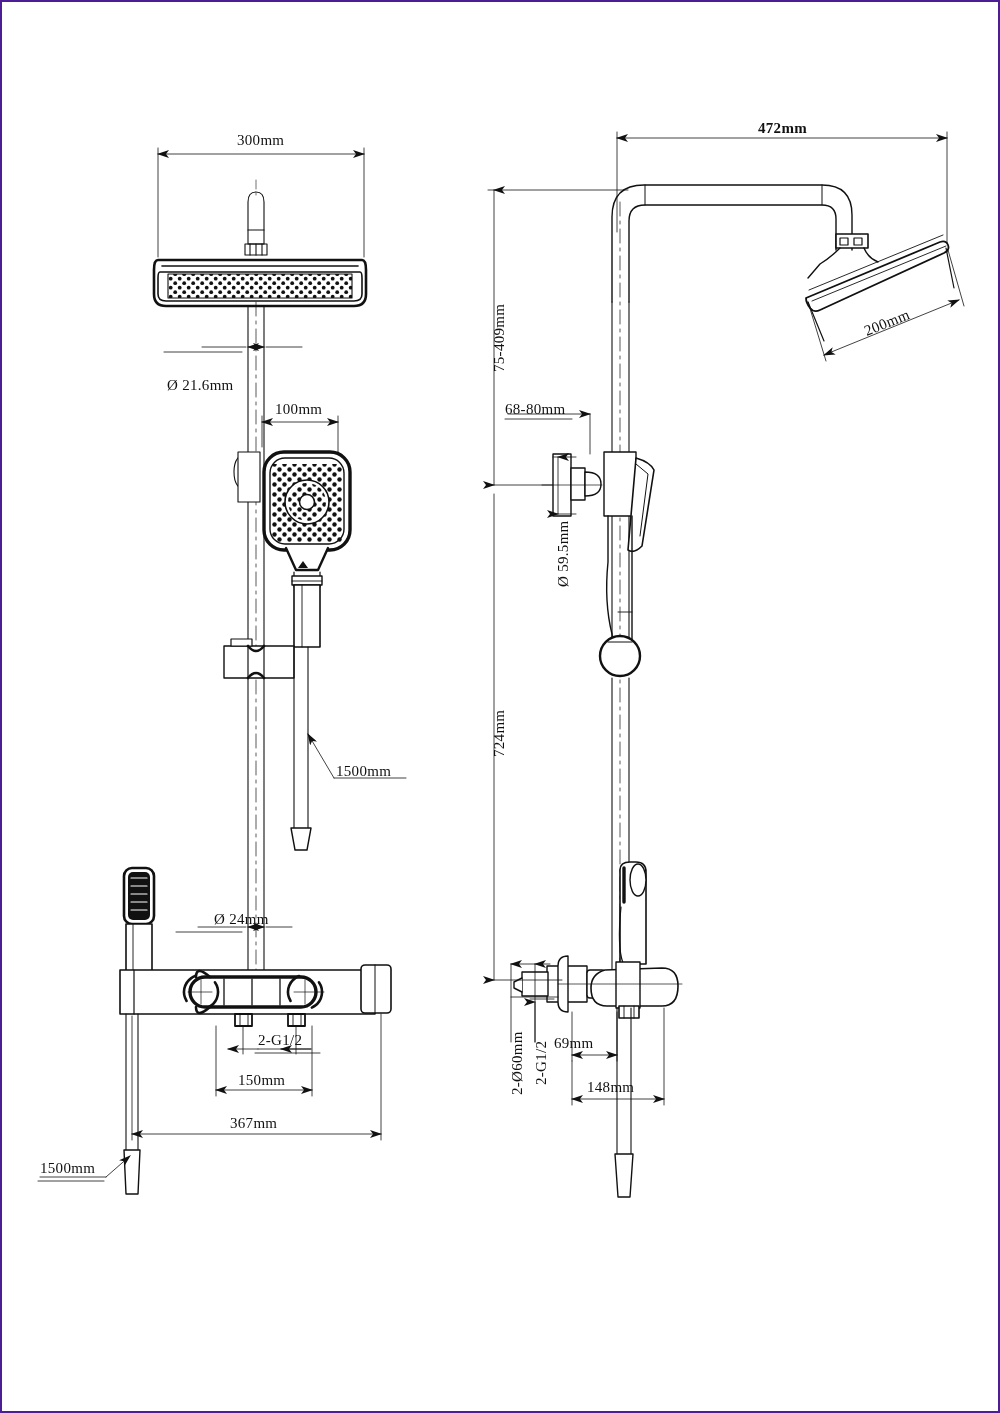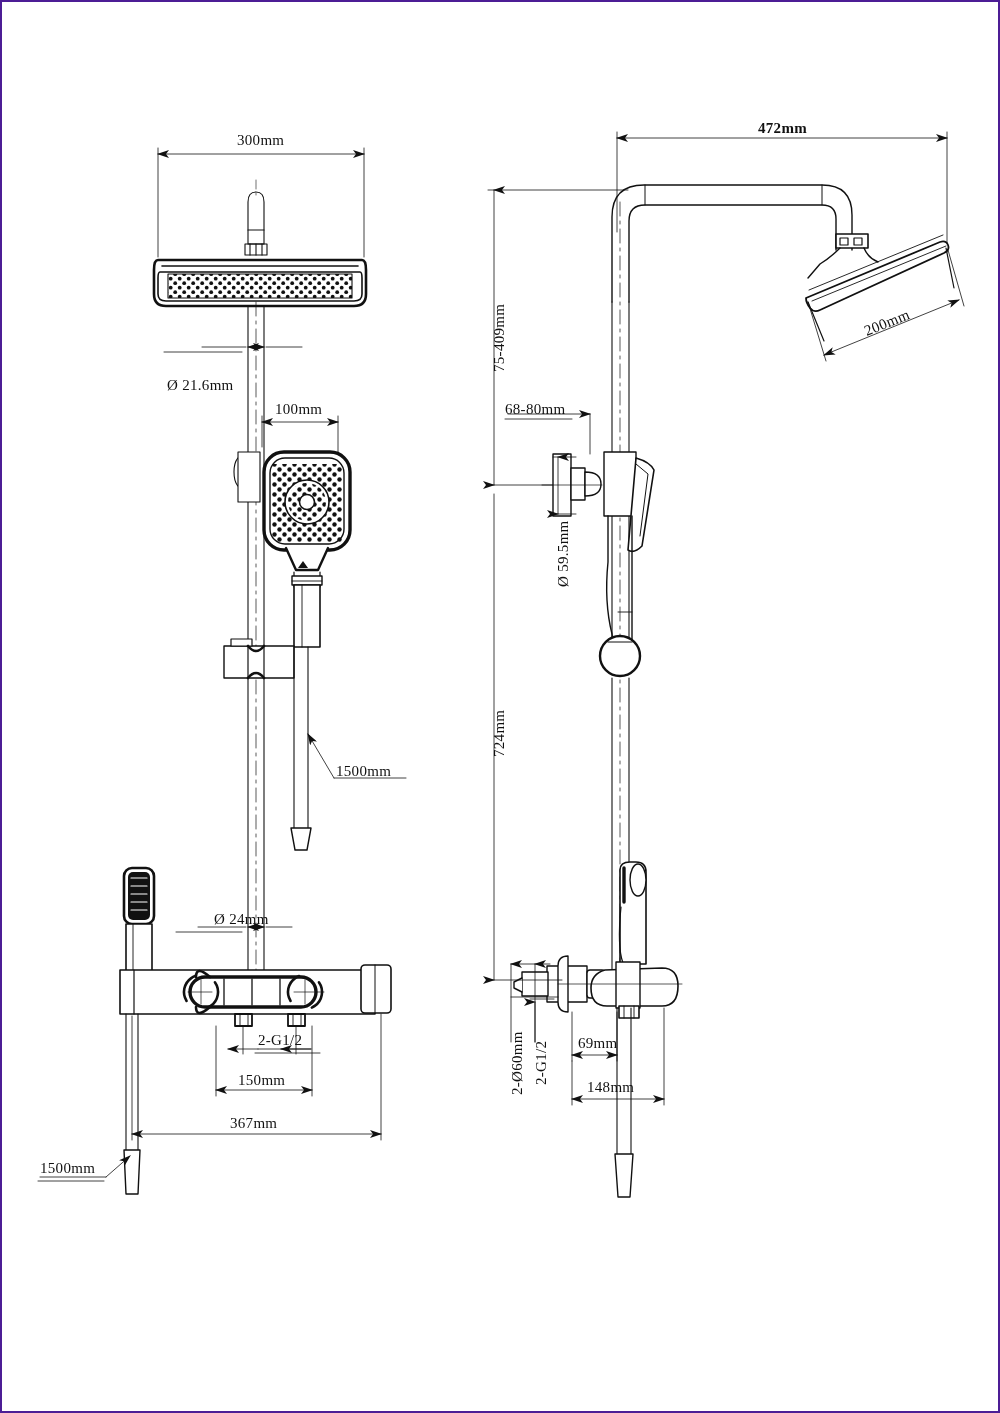--- a/index.html
+++ b/index.html
@@ -390,17 +390,17 @@
 <div class="lbl" style="left:503px;top:399px;">68-80mm</div>
 
 <div class="lbl vert" style="left:553px;top:585px;transform:rotate(-90deg);">Ø 59.5mm</div>
 
 <div class="lbl vert" style="left:489px;top:755px;transform:rotate(-90deg);">724mm</div>
 
 <div class="lbl vert" style="left:507px;top:1093px;transform:rotate(-90deg);">2-Ø60mm</div>
 
 <div class="lbl vert" style="left:531px;top:1083px;transform:rotate(-90deg);">2-G1/2</div>
 
-<div class="lbl" style="left:576px;top:1033px;">69mm</div>
+<div class="lbl" style="left:552px;top:1033px;">69mm</div>
 
 <div class="lbl" style="left:585px;top:1077px;text-align:center;">148mm</div>
 
 </div>
 
 </body></html>

